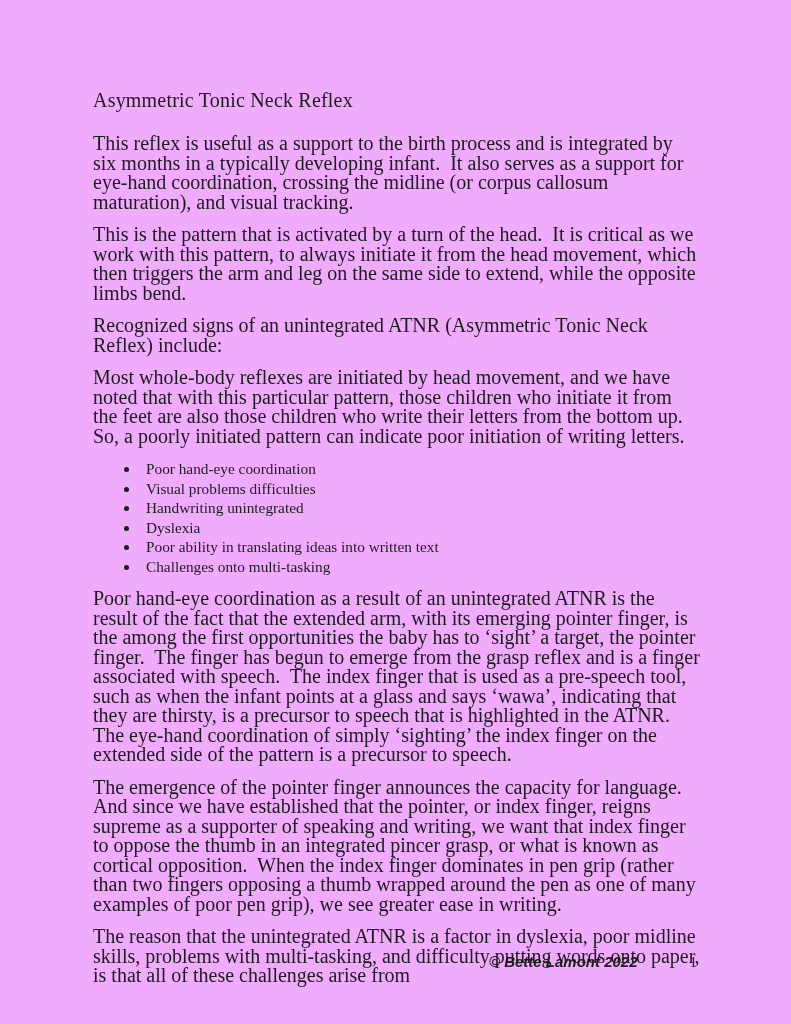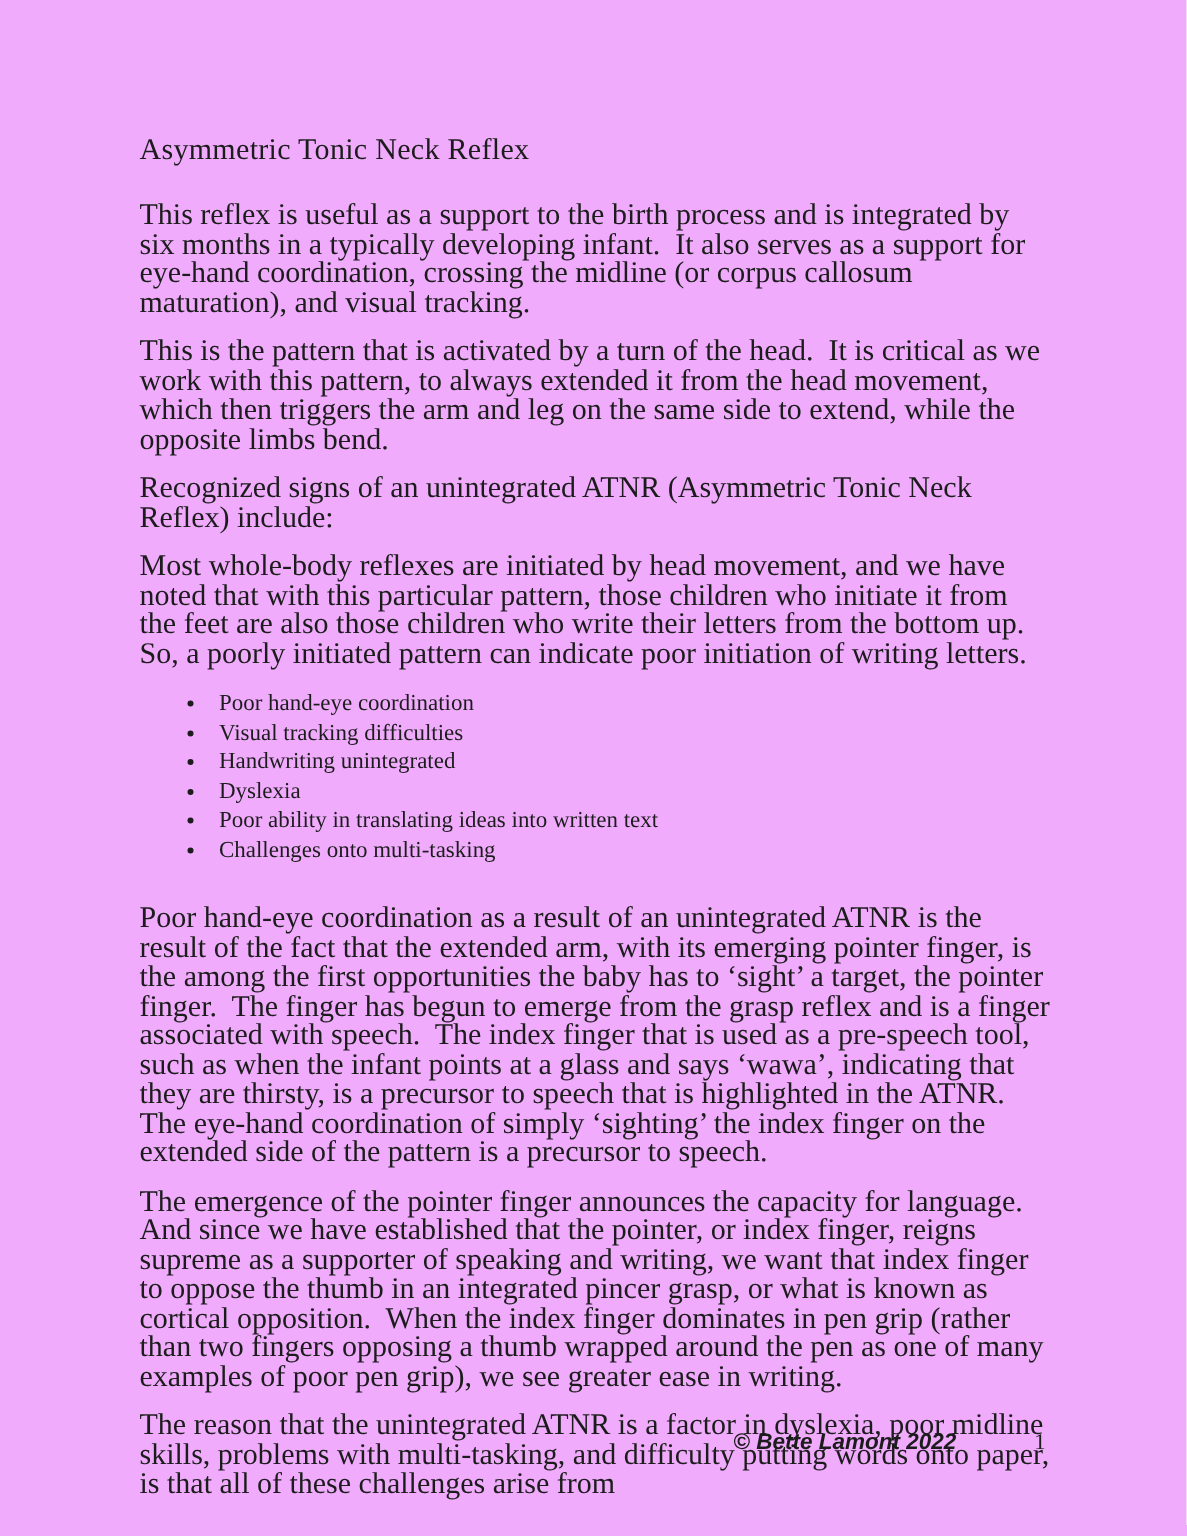--- a/index.html
+++ b/index.html
@@ -26,21 +26,21 @@
     letter-spacing: 0.2px;
   }
   p.doc-para {
     font-size: 20px;
     line-height: 19.5px;
     margin: 0 0 13px 0;
     white-space: pre-wrap;
     text-align: left;
   }
   ul.doc-list {
-    margin: 4px 0 27px 0;
+    margin: 4px 0 13px 0;
     padding: 0 0 0 47px;
     list-style: disc;
   }
   ul.doc-list li {
     font-size: 15.3px;
     line-height: 19.5px;
     padding-left: 6px;
   }
   .footer {
     position: absolute;
@@ -64,27 +64,27 @@
   }
 </style>
 </head>
 <body>
 
 <div class="page">
 
   <h1 class="doc-title">Asymmetric Tonic Neck Reflex</h1>
 
   <p class="doc-para">This reflex is useful as a support to the birth process and is integrated by six months in a typically developing infant.  It also serves as a support for eye-hand coordination, crossing the midline (or corpus callosum maturation), and visual tracking.</p>
-  <p class="doc-para">This is the pattern that is activated by a turn of the head.  It is critical as we work with this pattern, to always extended it from the head movement, which then triggers the arm and leg on the same side to extend, while the opposite limbs bend.</p>
+  <p class="doc-para">This is the pattern that is activated by a turn of the head.  It is critical as we work with this pattern, to always initiate it from the head movement, which then triggers the arm and leg on the same side to extend, while the opposite limbs bend.</p>
   <p class="doc-para">Recognized signs of an unintegrated ATNR (Asymmetric Tonic Neck Reflex) include:</p>
   <p class="doc-para">Most whole-body reflexes are initiated by head movement, and we have noted that with this particular pattern, those children who initiate it from the feet are also those children who write their letters from the bottom up.  So, a poorly initiated pattern can indicate poor initiation of writing letters.</p>
 
   <ul class="doc-list">
     <li>Poor hand-eye coordination</li>
-    <li>Visual tracking difficulties</li>
+    <li>Visual problems difficulties</li>
     <li>Handwriting unintegrated</li>
     <li>Dyslexia</li>
     <li>Poor ability in translating ideas into written text</li>
     <li>Challenges onto multi-tasking</li>
   </ul>
 
   <p class="doc-para">Poor hand-eye coordination as a result of an unintegrated ATNR is the result of the fact that the extended arm, with its emerging pointer finger, is the among the first opportunities the baby has to ‘sight’ a target, the pointer finger.  The finger has begun to emerge from the grasp reflex and is a finger associated with speech.  The index finger that is used as a pre-speech tool, such as when the infant points at a glass and says ‘wawa’, indicating that they are thirsty, is a precursor to speech that is highlighted in the ATNR.  The eye-hand coordination of simply ‘sighting’ the index finger on the extended side of the pattern is a precursor to speech.</p>
   <p class="doc-para">The emergence of the pointer finger announces the capacity for language.  And since we have established that the pointer, or index finger, reigns supreme as a supporter of speaking and writing, we want that index finger to oppose the thumb in an integrated pincer grasp, or what is known as cortical opposition.  When the index finger dominates in pen grip (rather than two fingers opposing a thumb wrapped around the pen as one of many examples of poor pen grip), we see greater ease in writing.</p>
   <p class="doc-para">The reason that the unintegrated ATNR is a factor in dyslexia, poor midline skills, problems with multi-tasking, and difficulty putting words onto paper, is that all of these challenges arise from</p>
 

